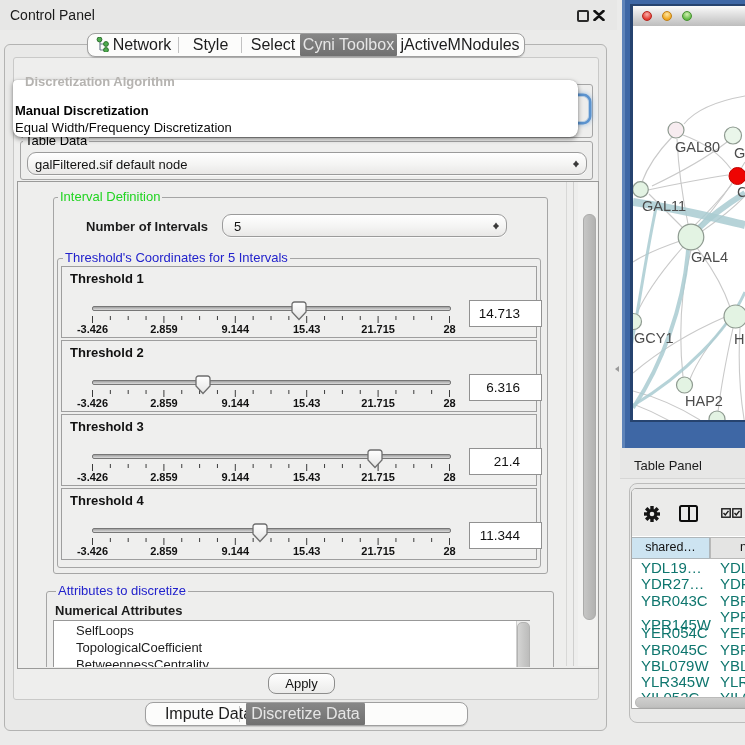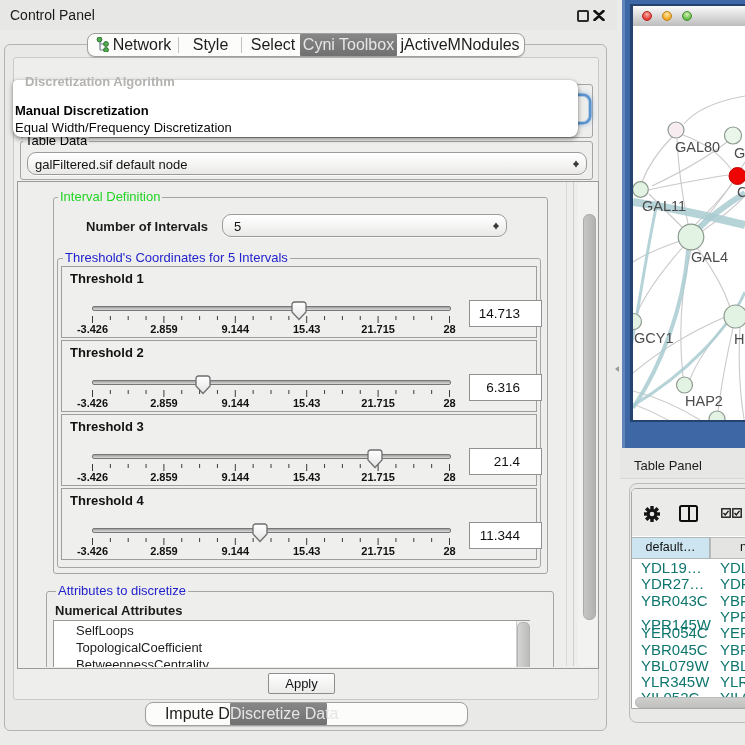--- a/index.html
+++ b/index.html
@@ -239,25 +239,25 @@
 <div class="gl" style="left:38px;top:402px;color:#2222cc">Attributes to discretize</div>
 <div class="abs t13 b" style="left:37px;top:421px">Numerical Attributes</div>
 <div class="abs" style="left:35px;top:438px;width:475px;height:70px;background:#fff;border:1px solid #989898">
 <div class="abs t13" style="left:22px;top:2px">SelfLoops</div>
 <div class="abs t13" style="left:22px;top:19px">TopologicalCoefficient</div>
 <div class="abs t13" style="left:22px;top:36px">BetweennessCentrality</div>
 <div class="abs" style="left:462px;top:0;width:13px;height:70px;background:#f0f0ef;border-left:1px solid #cfcfcf"></div>
 <div class="abs" style="left:463px;top:1px;width:11px;height:68px;background:linear-gradient(90deg,#d4d4d3,#bcbcbb);border-radius:5px;border:1px solid #b3b3b2"></div>
 </div>
 </div>
-<div class="abs" style="left:268px;top:673px;width:65px;height:19px;background:linear-gradient(#fefefe,#ebebea);border:1px solid #8d8d8c;border-radius:2px;font-size:13px;color:#111;text-align:center;line-height:19px">Apply</div>
+<div class="abs" style="left:268px;top:673px;width:65px;height:19px;background:linear-gradient(#fefefe,#ebebea);border:1px solid #8d8d8c;border-radius:8px;font-size:13px;color:#111;text-align:center;line-height:19px">Apply</div>
 <div class="tabbar" style="left:145px;top:702px;width:321px">
 <div class="tab" style="left:16px;width:93px">Impute Data</div>
 <div class="tabsep" style="left:93px"></div>
-<div class="tab tabsel" style="left:84px;width:97px;border-radius:1px">Discretize Data</div>
+<div class="tab tabsel" style="left:100px;width:119px;border-radius:1px">Discretize Data</div>
 </div>
 <div class="tabbar" style="left:87px;top:33px;width:436px">
 <svg class="abs" style="left:8px;top:3px" width="14" height="15" viewBox="0 0 14 15">
 <path d="M4 3 V13 M4 7 H9.5 M4 13 H9.5" stroke="#708090" stroke-width="1.2" fill="none"></path>
 <circle cx="3.5" cy="2.5" r="2.4" fill="#4fae4f" stroke="#2e7030" stroke-width="1"></circle>
 <circle cx="10" cy="7" r="2.4" fill="#4fae4f" stroke="#2e7030" stroke-width="1"></circle>
 <circle cx="10" cy="13" r="2.4" fill="#4fae4f" stroke="#2e7030" stroke-width="1"></circle>
       </svg>
 <div class="tab" style="left:23px;width:62px">Network</div>
 <div class="tabsep" style="left:90px"></div>
@@ -348,21 +348,21 @@
 <div class="abs" style="left:47px;top:16px;width:15px;height:13px;border:2.5px solid #0c0c0c;border-radius:2.5px"></div>
 <div class="abs" style="left:55.5px;top:18px;width:2.5px;height:14px;background:#0c0c0c"></div>
 <svg class="abs" style="left:89px;top:19px" width="10" height="10" viewBox="0 0 10 10">
 <rect x="0.8" y="0.8" width="8.4" height="8.4" fill="none" stroke="#1a1a1a" stroke-width="1.4"></rect>
 <path d="M2.5 5 L4.3 7 L7.5 2.8" stroke="#1a1a1a" stroke-width="1.4" fill="none"></path>
       </svg>
 <svg class="abs" style="left:100px;top:19px" width="10" height="10" viewBox="0 0 10 10">
 <rect x="0.8" y="0.8" width="8.4" height="8.4" fill="none" stroke="#1a1a1a" stroke-width="1.4"></rect>
 <path d="M2.5 5 L4.3 7 L7.5 2.8" stroke="#1a1a1a" stroke-width="1.4" fill="none"></path>
       </svg>
-<div class="abs" style="left:0;top:48px;width:77px;height:20px;background:#cde4f1;border:1px solid #aeb6ba;border-left:none;font-size:12.5px;color:#111;text-align:center;line-height:19px">default…</div>
+<div class="abs" style="left:0;top:48px;width:77px;height:20px;background:#cde4f1;border:1px solid #aeb6ba;border-left:none;font-size:12.5px;color:#111;text-align:center;line-height:19px">shared…</div>
 <div class="abs" style="left:78px;top:48px;width:51px;height:20px;background:#e4e4e3;border:1px solid #b9b9b8;font-size:12.5px;color:#111;line-height:19px;padding-left:29px">n</div>
 <div class="row" style="left:9px;top:70px">YDL19…</div>
 <div class="row" style="left:88px;top:70px">YDL1</div>
 <div class="row" style="left:9px;top:86.3px">YDR27…</div>
 <div class="row" style="left:88px;top:86.3px">YDR2</div>
 <div class="row" style="left:9px;top:102.6px">YBR043C</div>
 <div class="row" style="left:88px;top:102.6px">YBR0</div>
 <div class="row" style="left:9px;top:127px">YPR145W</div>
 <div class="row" style="left:88px;top:118.89999999999999px">YPR1</div>
 <div class="row" style="left:9px;top:135.2px">YER054C</div>

